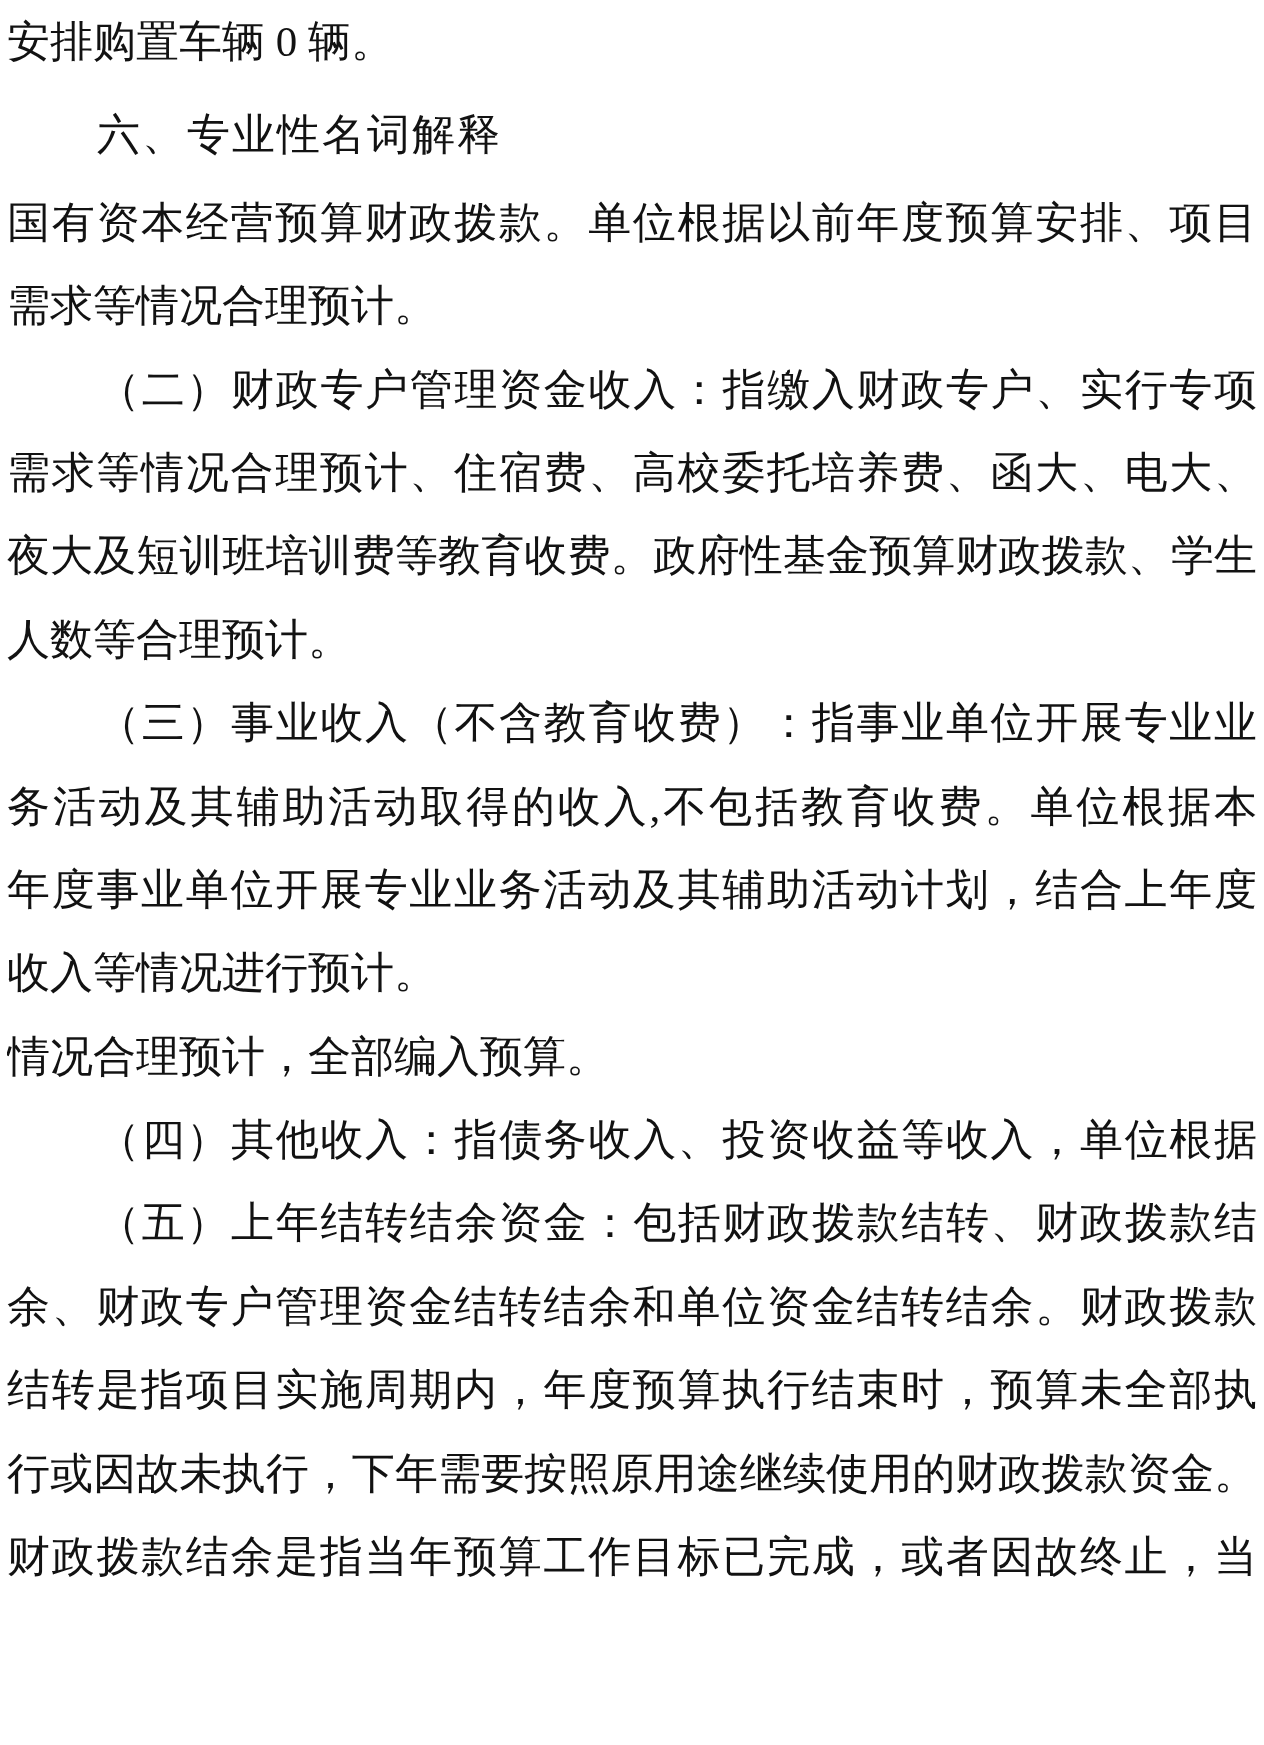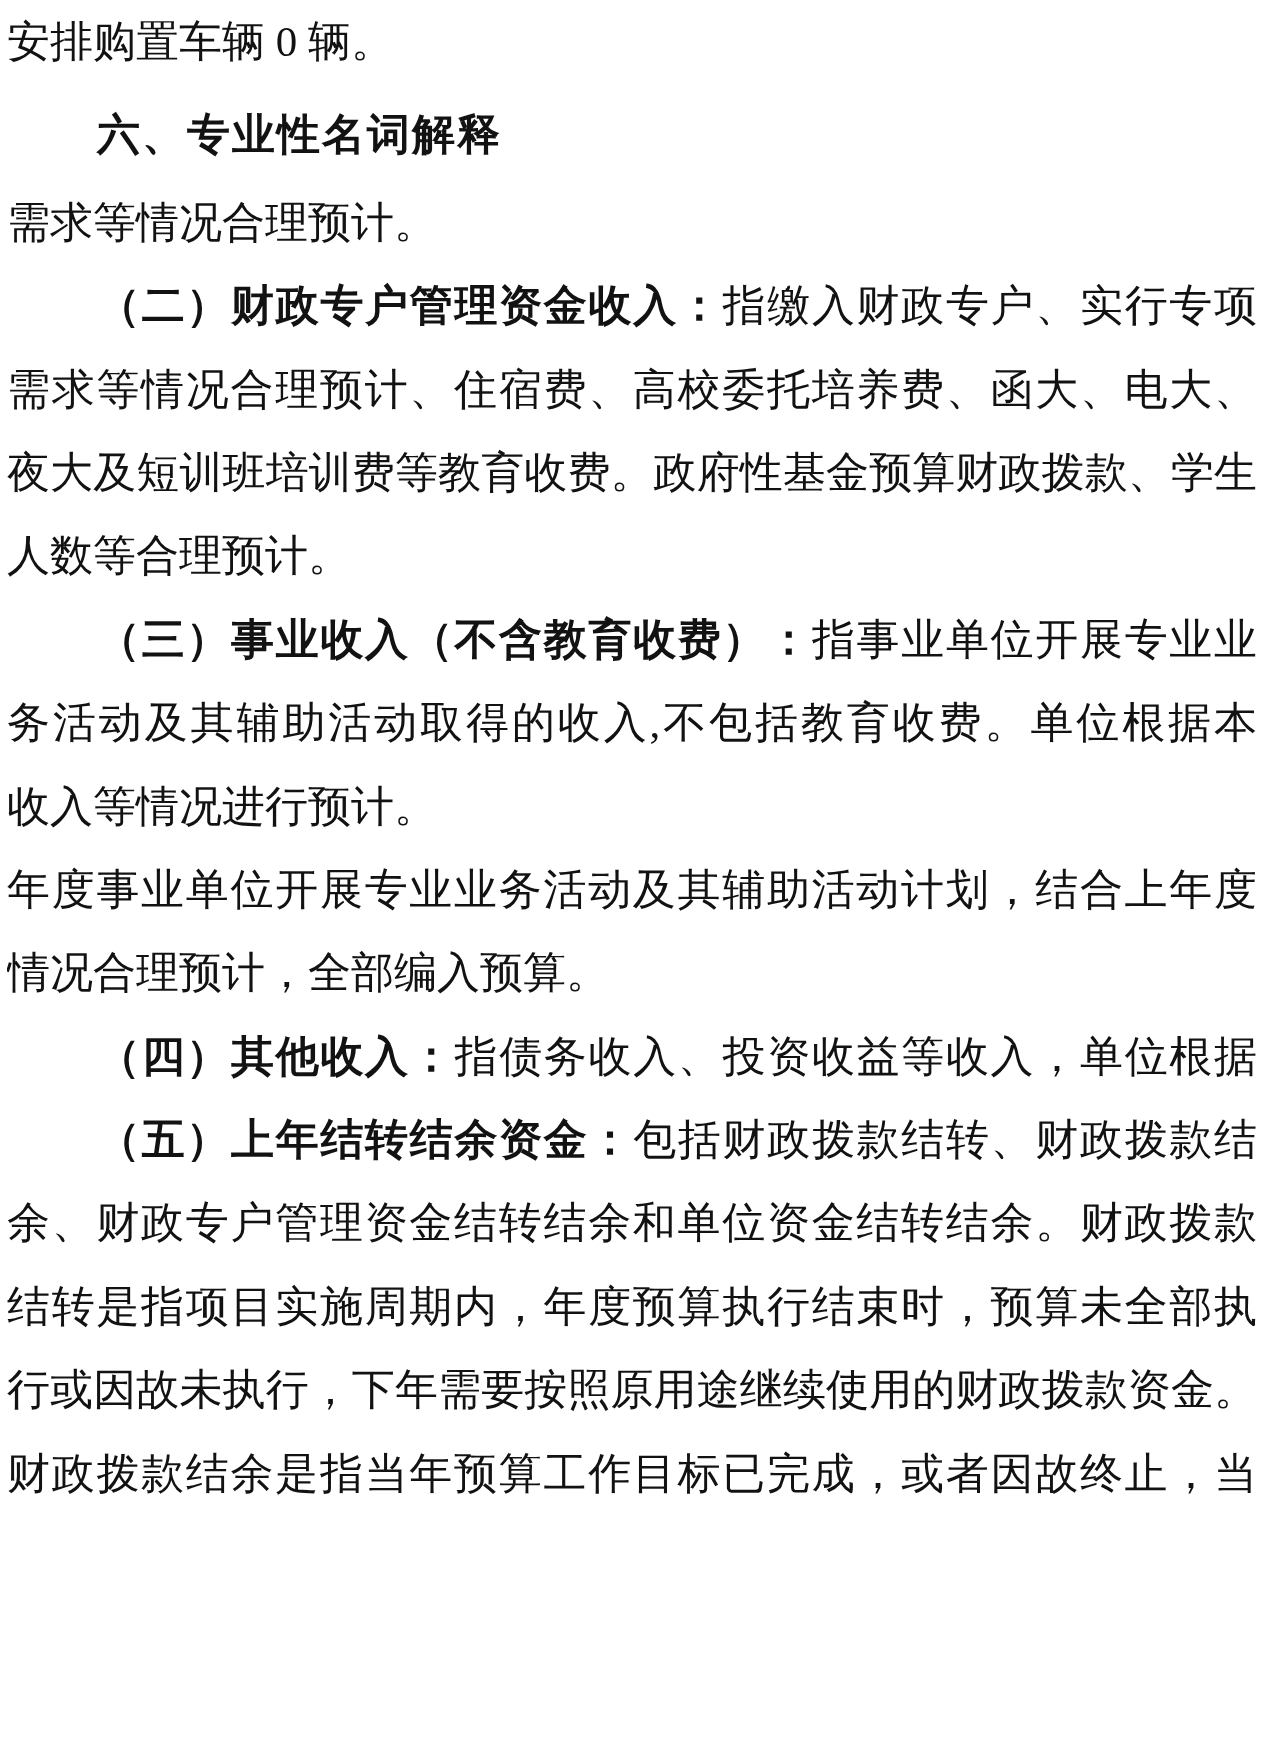--- a/index.html
+++ b/index.html
@@ -40,39 +40,40 @@
     margin-top: -8px;
   }
   .line.heading {
     font-family: "Liberation Sans", "DejaVu Sans", sans-serif;
     font-weight: bold;
     margin-top: 10px;
     margin-bottom: 4px;
     letter-spacing: 2px;
   }
   .line b {
-    font-weight: bold;
+    font-weight: normal;
   }
 </style>
 </head>
 <body>
 
 <div class="page">
   <div class="content">
       <div class="line first"><span>安排购置车辆 0 辆。</span></div>
       <div class="line heading indent"><b>六、专业性名词解释</b></div>
+      <div class="line justify"><span>国有资本经营预算财政拨款。单位根据以前年度预算安排、项目</span></div>
       <div class="line"><span>需求等情况合理预计。</span></div>
       <div class="line indent justify"><b>（二）财政专户管理资金收入：</b><span>指缴入财政专户、实行专项</span></div>
       <div class="line justify"><span>需求等情况合理预计、住宿费、高校委托培养费、函大、电大、</span></div>
       <div class="line justify"><span>夜大及短训班培训费等教育收费。政府性基金预算财政拨款、学生</span></div>
       <div class="line"><span>人数等合理预计。</span></div>
       <div class="line indent justify"><b>（三）事业收入（不含教育收费）：</b><span>指事业单位开展专业业</span></div>
       <div class="line justify"><span>务活动及其辅助活动取得的收入,不包括教育收费。单位根据本</span></div>
+      <div class="line justify"><span>年度事业单位开展专业业务活动及其辅助活动计划，结合上年度</span></div>
       <div class="line"><span>收入等情况进行预计。</span></div>
-      <div class="line justify"><span>年度事业单位开展专业业务活动及其辅助活动计划，结合上年度</span></div>
       <div class="line"><span>情况合理预计，全部编入预算。</span></div>
       <div class="line indent justify"><b>（四）其他收入：</b><span>指债务收入、投资收益等收入，单位根据</span></div>
       <div class="line indent justify"><b>（五）上年结转结余资金：</b><span>包括财政拨款结转、财政拨款结</span></div>
       <div class="line justify"><span>余、财政专户管理资金结转结余和单位资金结转结余。财政拨款</span></div>
       <div class="line justify"><span>结转是指项目实施周期内，年度预算执行结束时，预算未全部执</span></div>
       <div class="line justify"><span>行或因故未执行，下年需要按照原用途继续使用的财政拨款资金。</span></div>
       <div class="line justify"><span>财政拨款结余是指当年预算工作目标已完成，或者因故终止，当</span></div>
     </div>
 </div>
 

